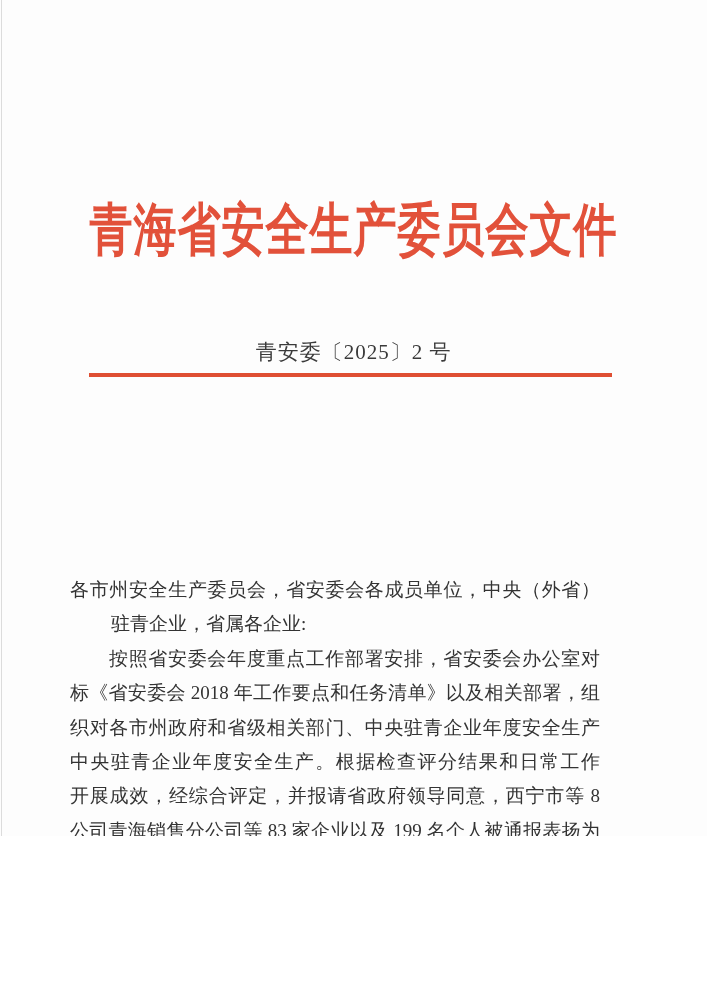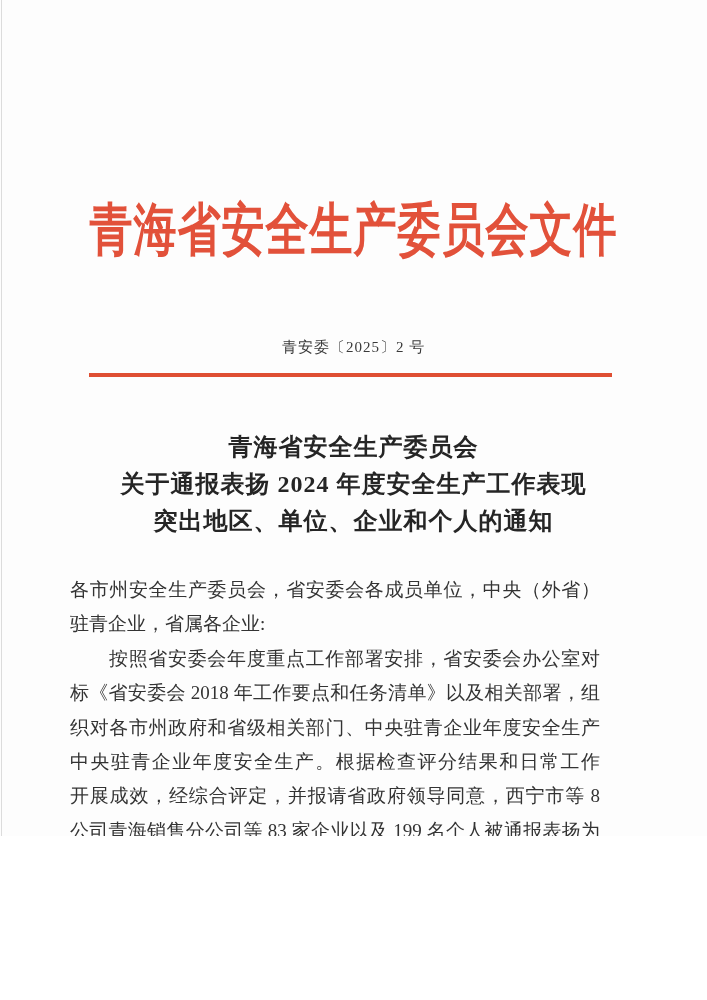--- a/index.html
+++ b/index.html
@@ -44,21 +44,21 @@
     letter-spacing: 1px;
     white-space: nowrap;
     transform: scaleY(1.32);
     transform-origin: center;
   }
   .doc-number {
     position: absolute;
     top: 338px; left: 0;
     width: 707px;
     text-align: center;
-    font-size: 15px;
+    font-size: 21px;
     color: #3a3a3a;
     letter-spacing: 1px;
   }
   .red-divider {
     position: absolute;
     top: 373px; left: 89px;
     width: 523px; height: 4px;
     background: #df4f33;
   }
   .doc-title {
@@ -86,20 +86,21 @@
     font-size: 19px;
     line-height: 34.4px;
     height: 34.4px;
     text-align: justify;
     text-align-last: justify;
     overflow: visible;
   }
   .body-line.plain {
     text-align: left;
     text-align-last: left;
+    margin-left: 41px;
   }
   .body-line.indent {
     padding-left: 39px;
   }
   .page-number {
     position: absolute;
     top: 931px; left: 491px;
     width: 160px;
     text-align: center;
     font-size: 19px;
@@ -117,25 +118,20 @@
   <div class="scan-edge-right"></div>
 
   <div class="org-title">
     <span class="org-title-text" style="color: rgb(226, 81, 58);">青海省安全生产委员会文件</span>
   </div>
 
   <div class="doc-number">青安委〔2025〕2 号</div>
 
   <div class="red-divider" style="background: rgb(223, 79, 51);"></div>
 
-  <div class="doc-title">
-    <div class="t-line">青海省安全生产委员会</div>
-    <div class="t-line">关于通报表扬 2024 年度安全生产工作表现</div>
-    <div class="t-line">突出地区、单位、企业和个人的通知</div>
-  </div>
 
   <div class="body-text">
     <div class="body-line">各市州安全生产委员会，省安委会各成员单位，中央（外省）</div>
     <div class="body-line plain">驻青企业，省属各企业:</div>
     <div class="body-line indent">按照省安委会年度重点工作部署安排，省安委会办公室对</div>
     <div class="body-line">标《省安委会 2018 年工作要点和任务清单》以及相关部署，组</div>
     <div class="body-line">织对各市州政府和省级相关部门、中央驻青企业年度安全生产</div>
     <div class="body-line">中央驻青企业年度安全生产。根据检查评分结果和日常工作</div>
     <div class="body-line">开展成效，经综合评定，并报请省政府领导同意，西宁市等 8</div>
     <div class="body-line">公司青海销售分公司等 83 家企业以及 199 名个人被通报表扬为</div>

